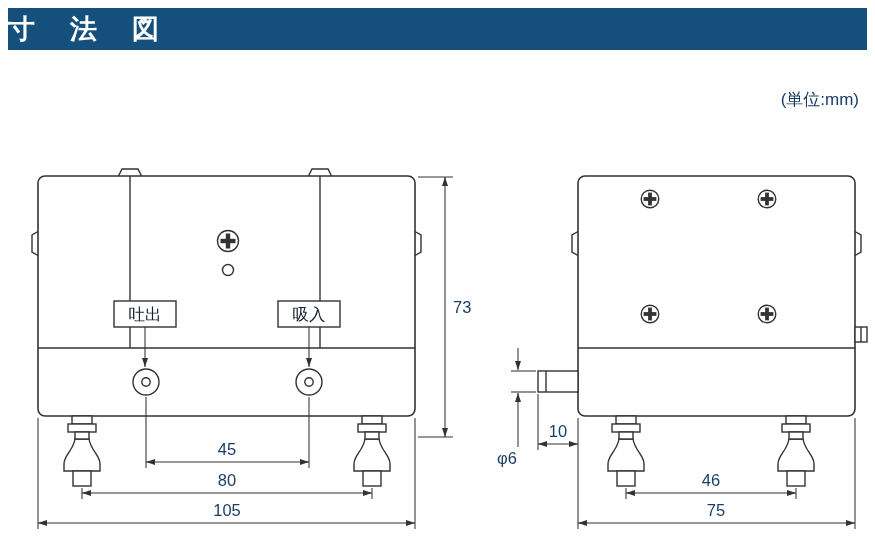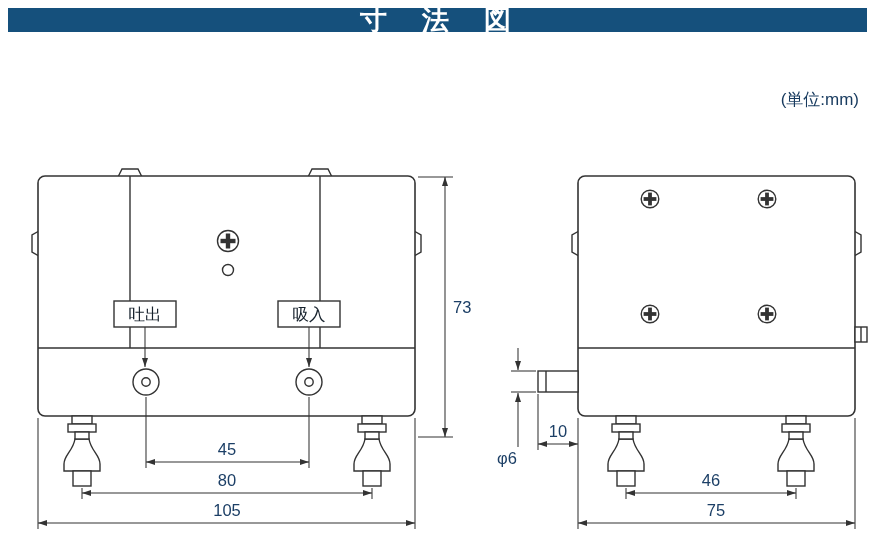--- a/index.html
+++ b/index.html
@@ -1,19 +1,19 @@
 <!DOCTYPE html>
 <html><head>
 <meta charset="utf-8">
 <style>
   html,body{margin:0;padding:0;background:#ffffff;}
   .page{position:relative;width:875px;height:551px;background:#ffffff;overflow:hidden;
         font-family:"Liberation Sans","DejaVu Sans",sans-serif;}
-  .banner{position:absolute;left:8px;top:8px;width:859px;height:24px;background:#15507c;
-          display:flex;align-items:center;justify-content:center;}
+  .banner{position:absolute;left:8px;top:8px;width:859px;height:42px;background:#15507c;
+          display:flex;align-items:center;}
   .banner-title{color:#ffffff;font-size:27px;font-weight:bold;letter-spacing:4px;}
   .unit-note{position:absolute;right:16px;top:88px;color:#173a5e;font-size:17px;}
   svg{position:absolute;left:0;top:0;}
   svg text{font-family:"Liberation Sans","DejaVu Sans",sans-serif;}
   .dim-text{font-size:16.5px;fill:#1c3f66;}
   .port-label-text{font-size:16.5px;fill:#15202b;}
   .outline{fill:#ffffff;stroke:#333333;stroke-width:1.6;}
   .inner{fill:none;stroke:#333333;stroke-width:1.4;}
   .thin{fill:none;stroke:#333333;stroke-width:1.05;}
   .white-stroke{fill:#ffffff;stroke:#333333;stroke-width:1.4;}

